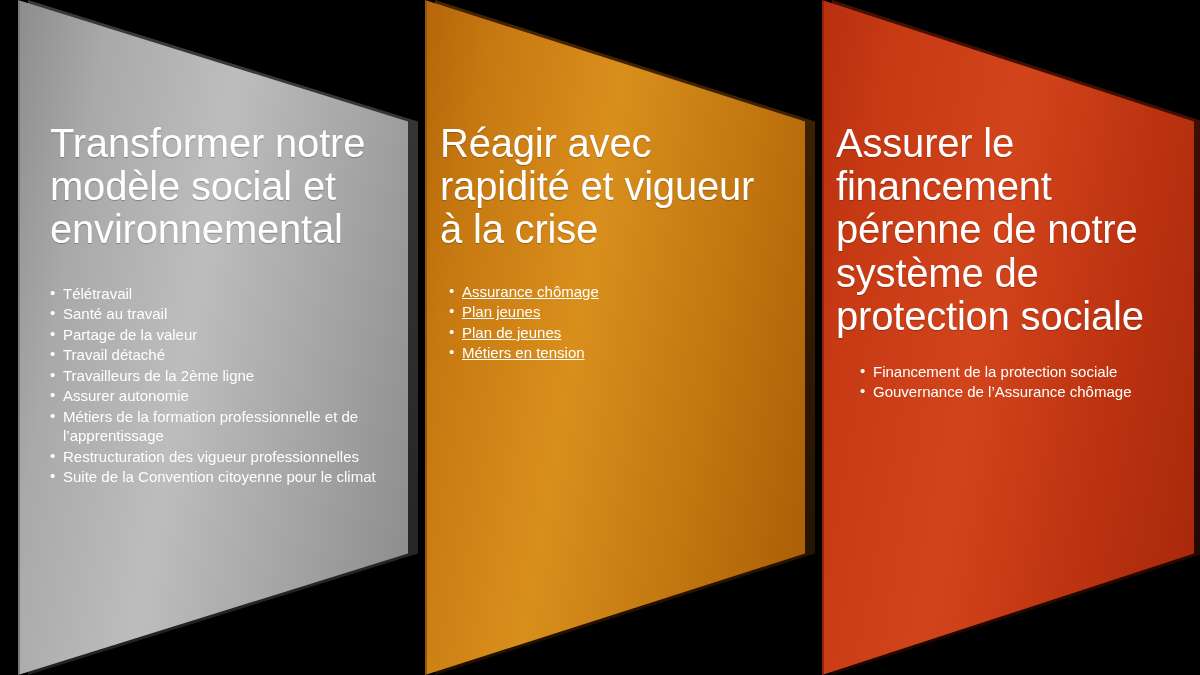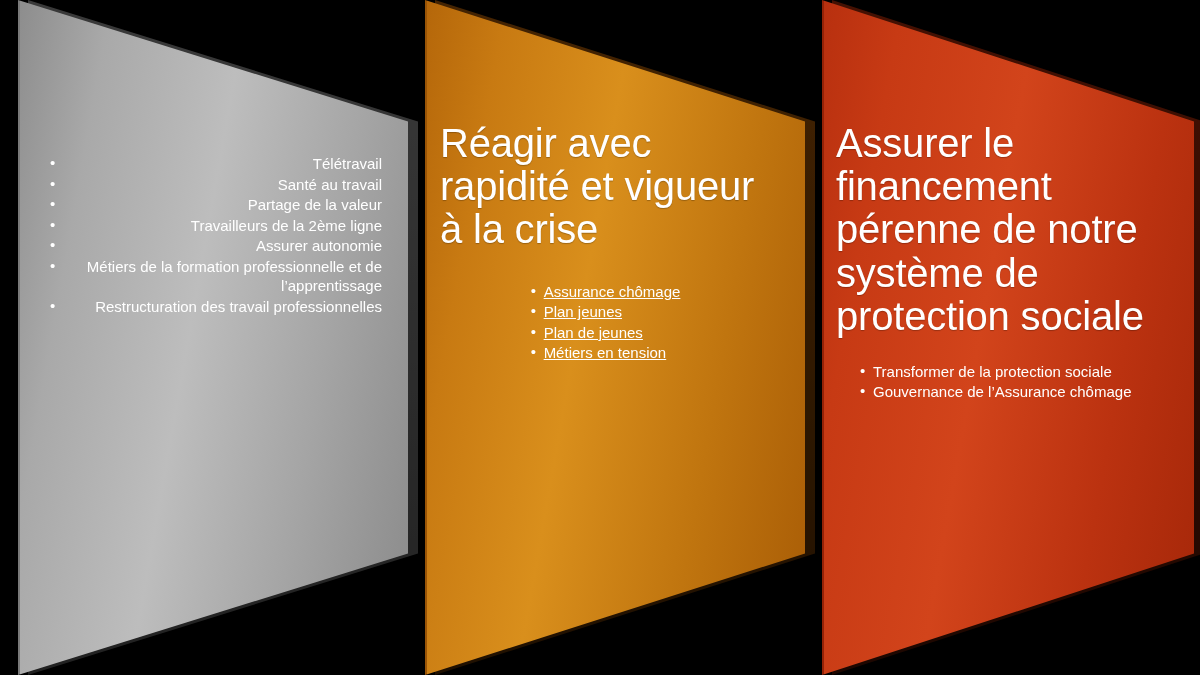--- a/index.html
+++ b/index.html
@@ -88,30 +88,30 @@
 
   
   #panel-1 { left: 18px; width: 390px; }
   #panel-1 .slab {
     background: linear-gradient(100deg, #8d8d8d 0%, #a9a9a9 18%, #bdbdbd 45%, #a5a5a5 72%, #8a8a8a 100%);
     border-left: 2px solid #7a7a7a;
   }
   #panel-1 .slab-shadow { background: linear-gradient(180deg,#6a6a6a,#3d3d3d); }
   #panel-1 .panel-inner { padding: 122px 26px 0 32px; }
   #panel-1 .ptitle { max-width: 340px; }
-  #panel-1 .plist { margin-top: 32px; max-width: 345px; text-align: right; }
+  #panel-1 .plist { margin-top: 32px; max-width: 345px; }
 
   
   #panel-2 { left: 425px; width: 380px; }
   #panel-2 .slab {
     background: linear-gradient(100deg, #b5670a 0%, #c87a12 16%, #d98f1c 42%, #c0750f 72%, #a85c06 100%);
     border-left: 2px solid #9a5405;
   }
   #panel-2 .slab-shadow { background: linear-gradient(180deg,#7e4204,#3a1e02); }
-  #panel-2 .panel-inner { padding: 122px 43px 0 15px; align-items: center; }
+  #panel-2 .panel-inner { padding: 122px 43px 0 15px; }
   #panel-2 .ptitle { max-width: 345px; }
   #panel-2 .plist { margin-top: 30px; max-width: 330px; padding-left: 9px; text-decoration: underline; }
 
   
   #panel-3 { left: 822px; width: 372px; }
   #panel-3 .slab {
     background: linear-gradient(100deg, #b8300f 0%, #c73a14 16%, #d2441b 44%, #bb3210 74%, #a52709 100%);
     border-left: 2px solid #942206;
   }
   #panel-3 .slab-shadow { background: linear-gradient(180deg,#7d1f06,#360e02); }
@@ -121,28 +121,31 @@
 </style>
 </head>
 <body>
 
 <div class="stage">
 
   <section class="panel" id="panel-1">
     <div class="slab-shadow"></div>
     <div class="slab"></div>
     <div class="panel-inner">
+      <h2 class="ptitle">Transformer notre modèle social et environnemental</h2>
       <ul class="plist">
         <li>Télétravail</li>
         <li>Santé au travail</li>
         <li>Partage de la valeur</li>
+        <li>Travail détaché</li>
         <li>Travailleurs de la 2ème ligne</li>
         <li>Assurer autonomie</li>
         <li>Métiers de la formation professionnelle et de l’apprentissage</li>
-        <li>Restructuration des travail professionnelles</li>
+        <li>Restructuration des vigueur professionnelles</li>
+        <li>Suite de la Convention citoyenne pour le climat</li>
       </ul>
     </div>
   </section>
 
   <section class="panel" id="panel-2">
     <div class="slab-shadow"></div>
     <div class="slab"></div>
     <div class="panel-inner">
       <h2 class="ptitle">Réagir avec rapidité et vigueur à la crise</h2>
       <ul class="plist">
@@ -153,19 +156,19 @@
       </ul>
     </div>
   </section>
 
   <section class="panel" id="panel-3">
     <div class="slab-shadow"></div>
     <div class="slab"></div>
     <div class="panel-inner">
       <h2 class="ptitle">Assurer le financement pérenne de notre système de protection sociale</h2>
       <ul class="plist">
-        <li>Transformer de la protection sociale</li>
+        <li>Financement de la protection sociale</li>
         <li>Gouvernance de l’Assurance chômage</li>
       </ul>
     </div>
   </section>
 
 </div>
 
 </body></html>

